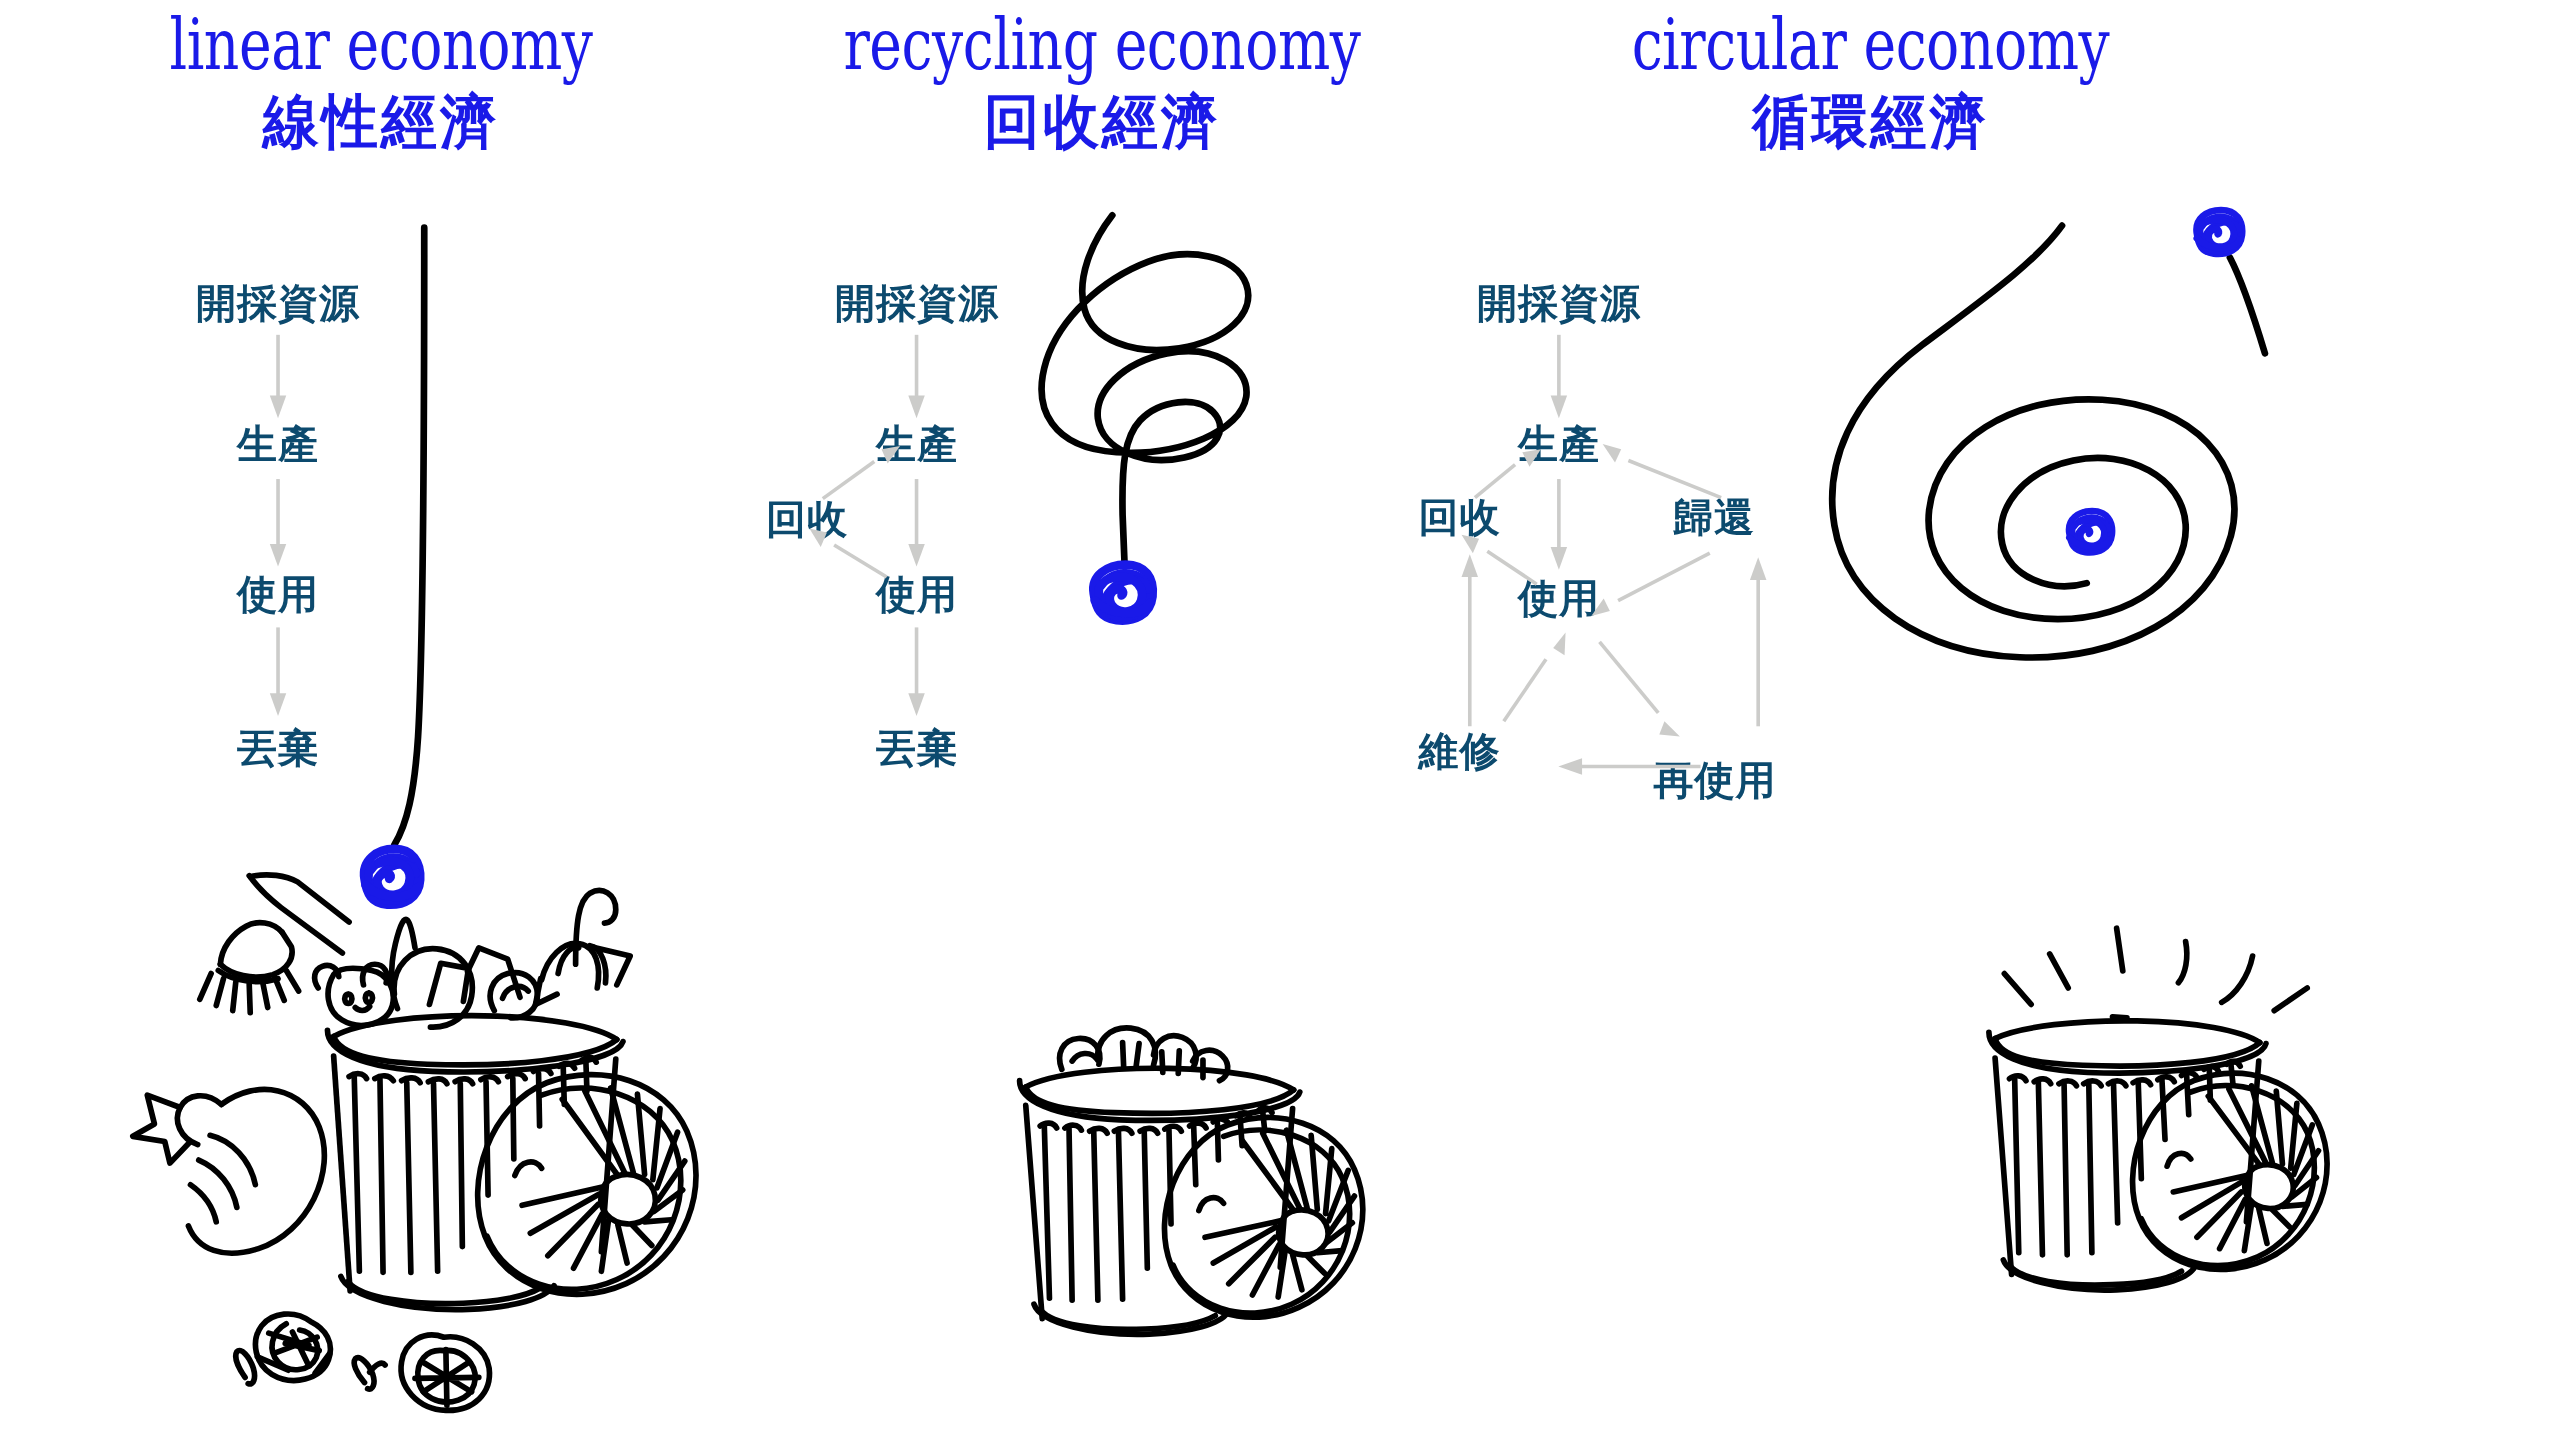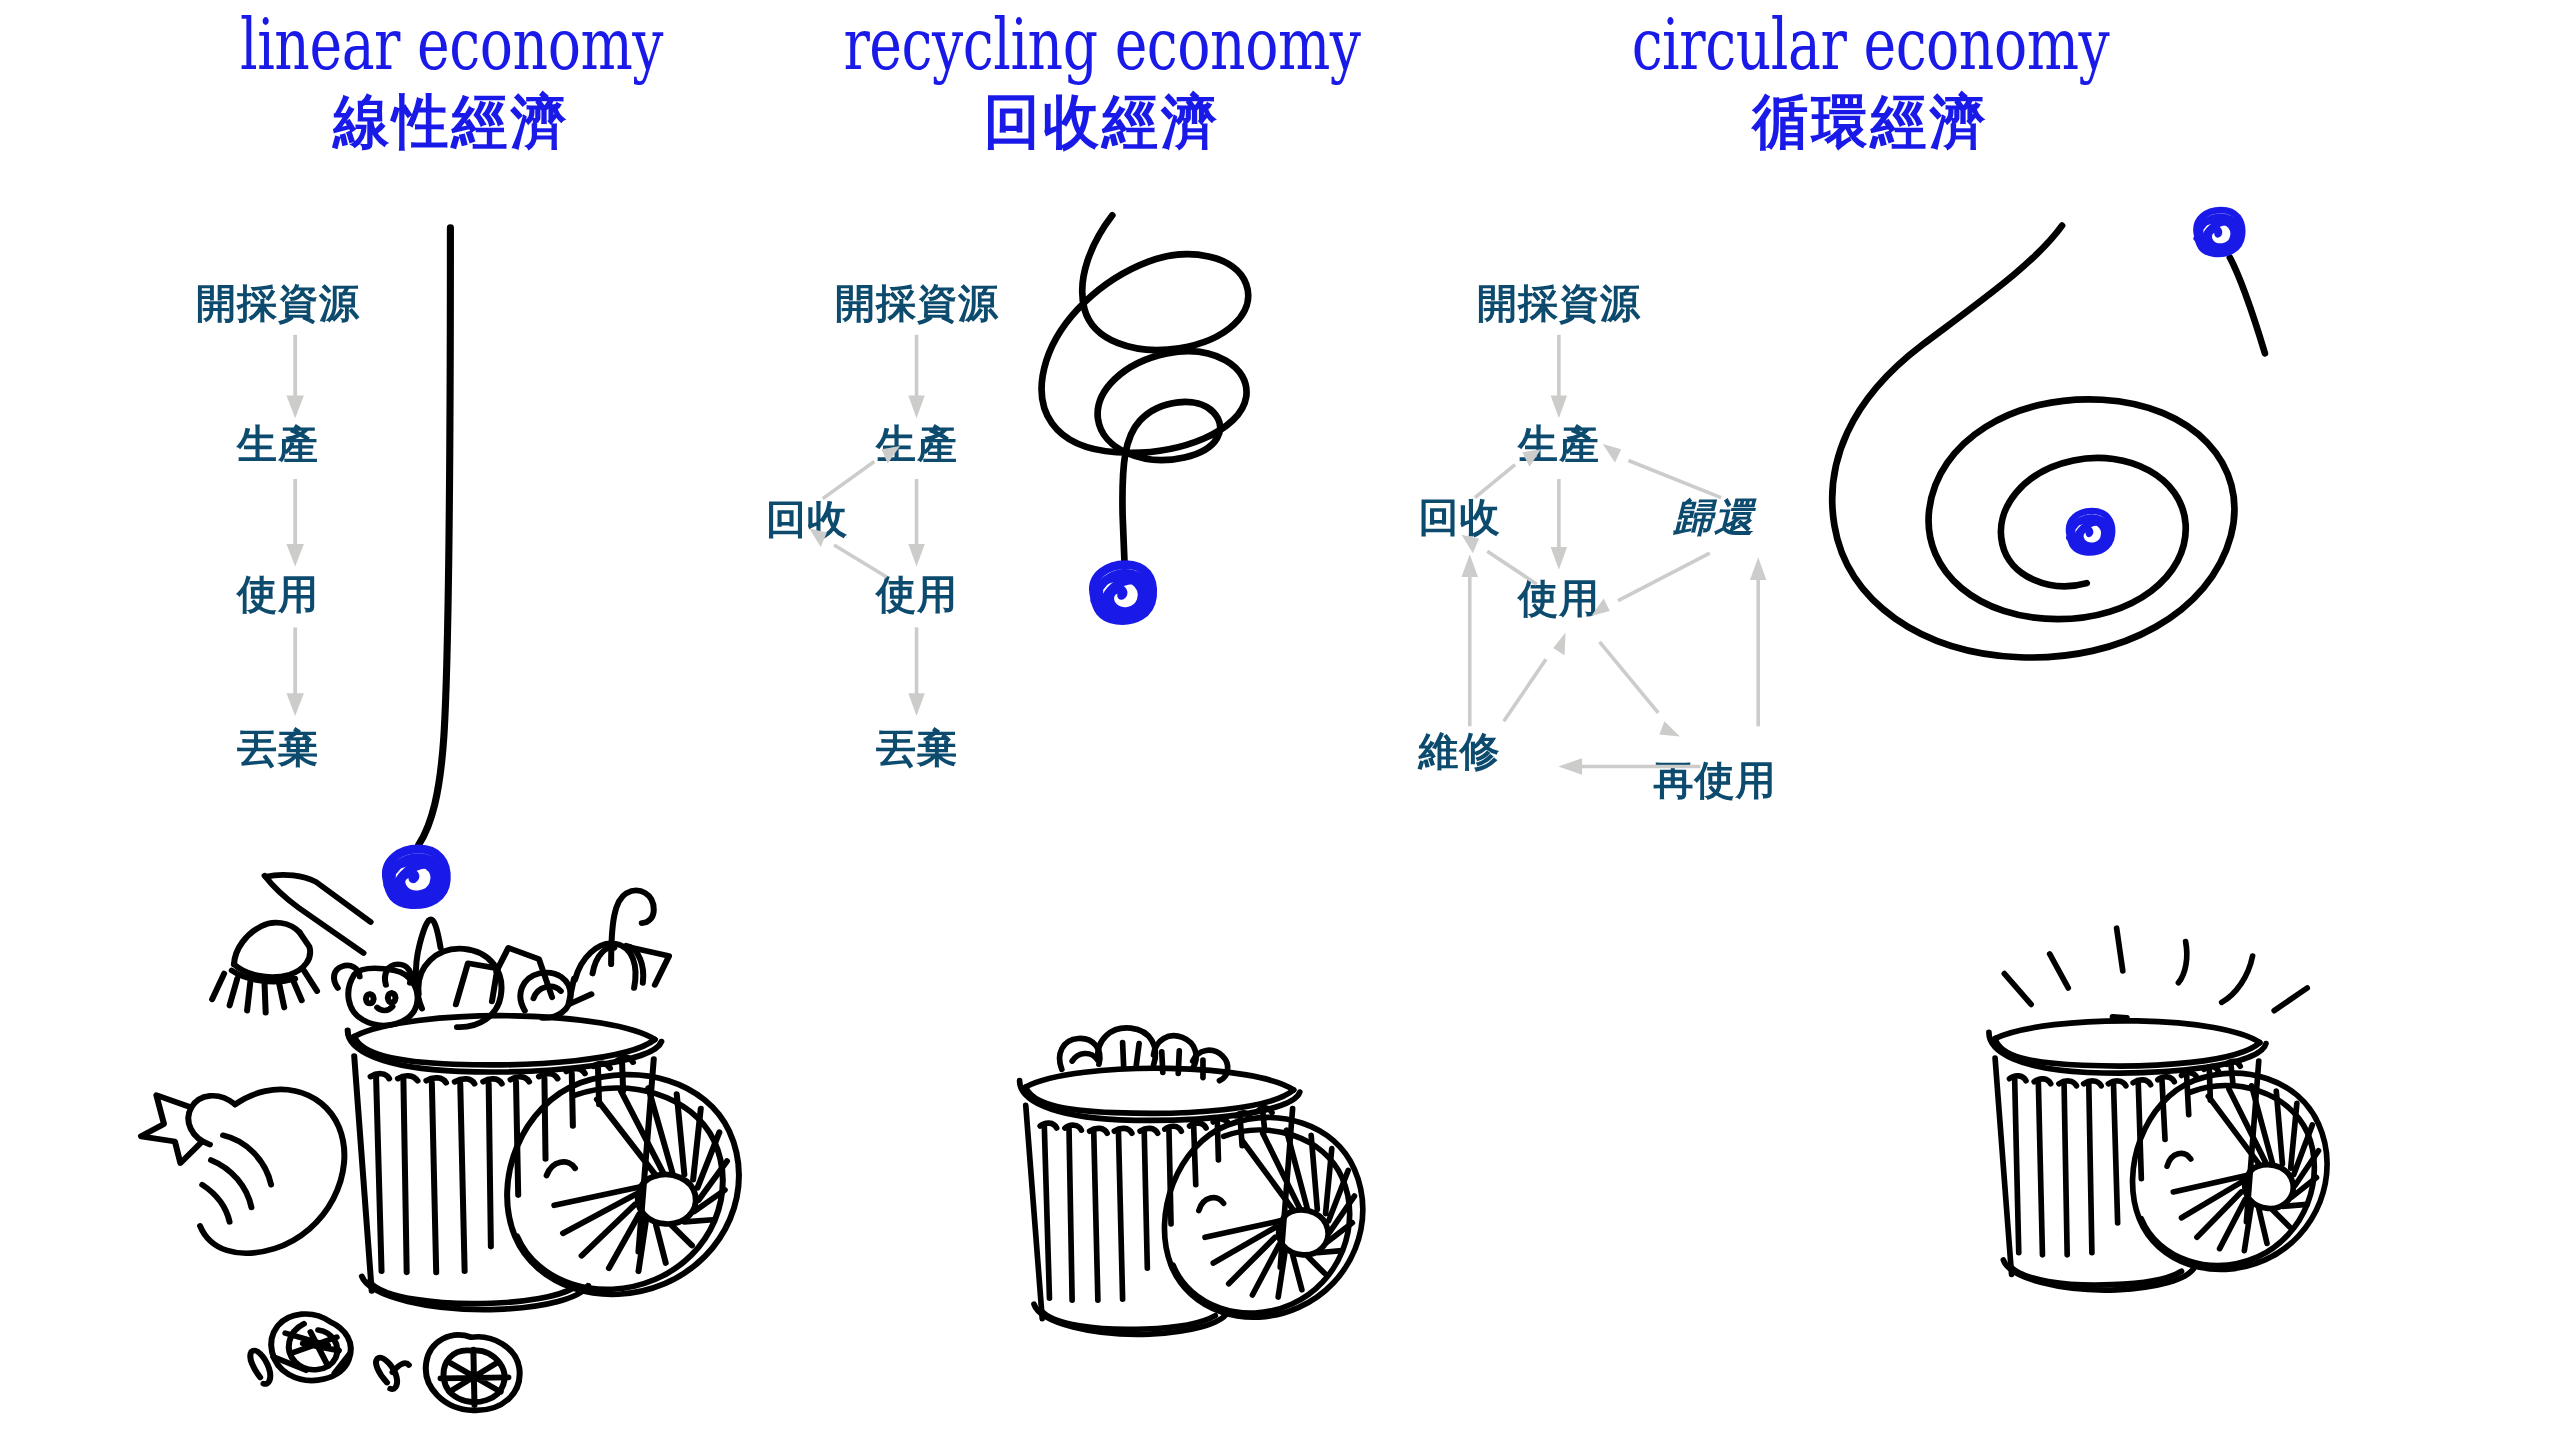--- a/index.html
+++ b/index.html
@@ -4,21 +4,21 @@
 <title>Linear / Recycling / Circular Economy</title>
 <style>
   html,body{margin:0;padding:0;background:#ffffff;}
   body{
     width:2576px;height:1449px;position:relative;overflow:hidden;
     font-family:"Liberation Sans","DejaVu Sans",sans-serif;
     background:#ffffff;
   }
   .stage{position:absolute;left:0;top:0;width:2576px;height:1449px;}
   .col{position:absolute;top:0;height:1449px;}
-  #col-linear{left:0;width:762px;padding-left:47px;}
+  #col-linear{left:0;width:762px;}
   #col-recycling{left:762px;width:680px;text-decoration:underline;}
   #col-circular{left:1443px;width:1133px;}
 
   .title-en{
     position:absolute;width:100%;text-align:center;
     color:#1a1ae8;
     font-family:"DejaVu Serif","Liberation Serif",serif;
     font-weight:400;
     font-size:60px;
     letter-spacing:-0.5px;
@@ -280,21 +280,21 @@
 
   <div class="col" id="col-circular">
 
     <div class="title-en" style="top:9.3px;left:-139px;">circular economy</div>
     <div class="title-zh" style="top:92px;left:-139px;">循環經濟</div>
 
     <div class="flowlbl" style="left:116px;top:303px;">開採資源</div>
     <div class="flowlbl" style="left:116px;top:444px;">生產</div>
     <div class="flowlbl" style="left:116px;top:598px;">使用</div>
     <div class="flowlbl" style="left:16.5px;top:517px;">回收</div>
-    <div class="flowlbl" style="left:271px;top:517px;font-style:italic;">歸還</div>
+    <div class="flowlbl" style="left:271px;top:517px;">歸還</div>
     <div class="flowlbl" style="left:16.5px;top:751px;">維修</div>
     <div class="flowlbl" style="left:272px;top:780px;">再使用</div>
 
     <svg class="svg-layer" viewBox="0 0 2200 2813" preserveAspectRatio="none">
       <g>
         <path class="arrw" d="M225 650 L225 775"></path>
         <path class="arrwhead" d="M209 768 L225 812 L241 768 Z"></path>
       </g>
       <g>
         <path class="arrw" d="M225 930 L225 1068"></path>

